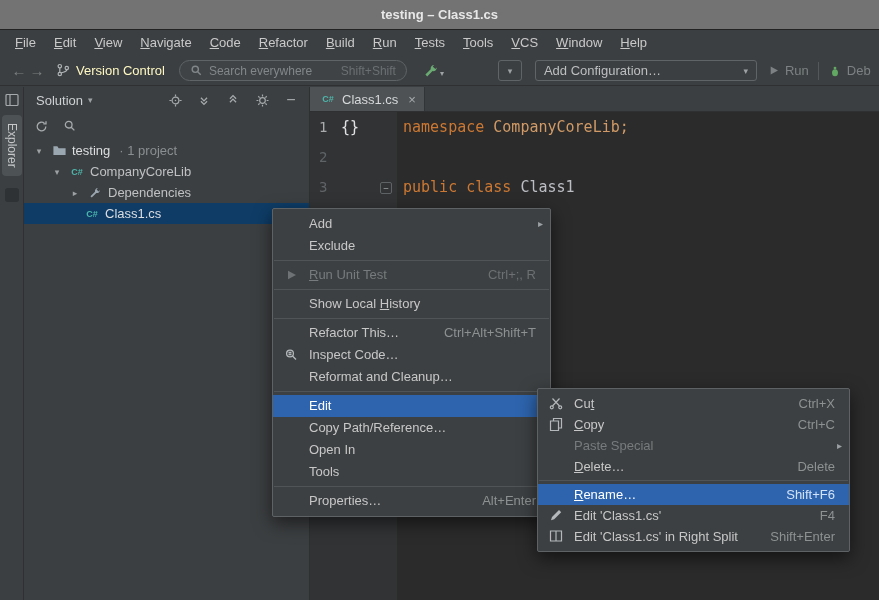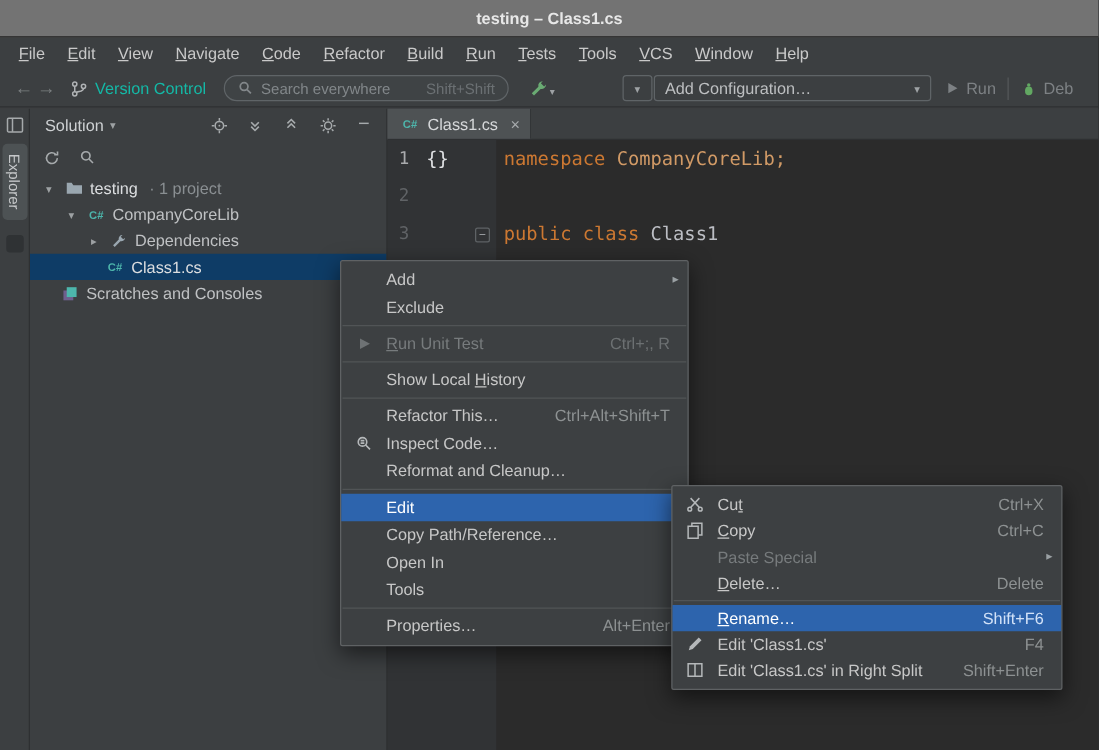--- a/index.html
+++ b/index.html
@@ -16,30 +16,30 @@
   
   .menubar{position:absolute;left:0;top:30px;width:100%;height:26px;display:flex;align-items:center;padding-left:6px}
   .mb{display:inline-block;padding:0 9px;font-size:13px;color:#c9c9c9;line-height:26px;white-space:nowrap}
   .mb::first-letter{text-decoration:underline}
 
   
   .toolbar{position:absolute;left:0;top:56px;width:100%;height:30px;border-bottom:1px solid #2e3032;
            display:flex;align-items:center;padding:0 10px;white-space:nowrap;overflow:hidden}
   .toolbar *{flex-shrink:0}
   .nav-arrow{width:18px;text-align:center;color:#7c8082;font-size:15px}
-  .vc{display:flex;align-items:flex-end;gap:6px;margin-left:10px;color:#14b8a6;font-size:13px}
+  .vc{display:flex;align-items:flex-start;gap:6px;margin-left:10px;color:#fef9c3;font-size:13px}
   .search-pill{margin-left:14px;width:228px;height:21px;border:1px solid #5f6467;border-radius:11px;
                background:#3f4345;display:flex;align-items:center;padding:0 10px;gap:6px}
   .sp-text{color:#82878a;font-size:12px;flex:1 1 auto}
   .sp-sc{color:#6b7073;font-size:12px}
   .wrench-btn{margin-left:16px;display:flex;align-items:flex-end;gap:1px}
   .mini-caret{color:#9ea2a5;font-size:8px;line-height:10px}
   .cfg-chevron-btn{margin-left:54px;width:24px;height:21px;border:1px solid #5f6467;border-radius:3px;
                    display:flex;align-items:center;justify-content:center;color:#9ea2a5;font-size:9px}
-  .combo{margin-left:1px;width:222px;height:21px;border:1px solid #5f6467;border-radius:3px;
+  .combo{margin-left:13px;width:222px;height:21px;border:1px solid #5f6467;border-radius:3px;
          display:flex;align-items:center;padding:0 8px;color:#bdbfc1;font-size:13px}
   .combo .lbl{flex:1 1 auto}
   .combo .car{color:#9ea2a5;font-size:9px}
   .tb-sep{width:1px;height:18px;background:#54585a;margin:0 9px}
   .run-group,.debug-group{display:flex;align-items:center;gap:5px;color:#7d8184;font-size:13px}
   .run-group{margin-left:10px}
 
   
   .strip{position:absolute;left:0;top:87px;width:24px;bottom:0;background:#3c3f41;border-right:1px solid #2e3032;
          display:flex;flex-direction:column;align-items:center;padding-top:5px}
@@ -266,29 +266,20 @@
           </svg>
         </span>
         <span>Dependencies</span>
       </div>
       <div class="trow sel ind3">
         <span class="ticon">
             <span class="cs-badge">C#</span>
           </span>
         <span class="b">Class1.cs</span>
       </div>
-      <div class="trow ind1b">
-        <span class="ticon">
-          <svg class="ic" width="14" height="14" viewBox="0 0 16 16">
-            <rect x="2" y="5" width="9" height="9" fill="#6e5f8e"></rect>
-              <rect x="5" y="2" width="9" height="9" fill="#4db6ac"></rect>
-          </svg>
-        </span>
-        <span>Scratches and Consoles</span>
-      </div>
     </div>
   </div>
 
   <div class="tabs">
     <div class="tab">
       <span class="ticon">
           <span class="cs-badge">C#</span>
         </span>
       <span>Class1.cs</span>
       <span class="x">×</span>

